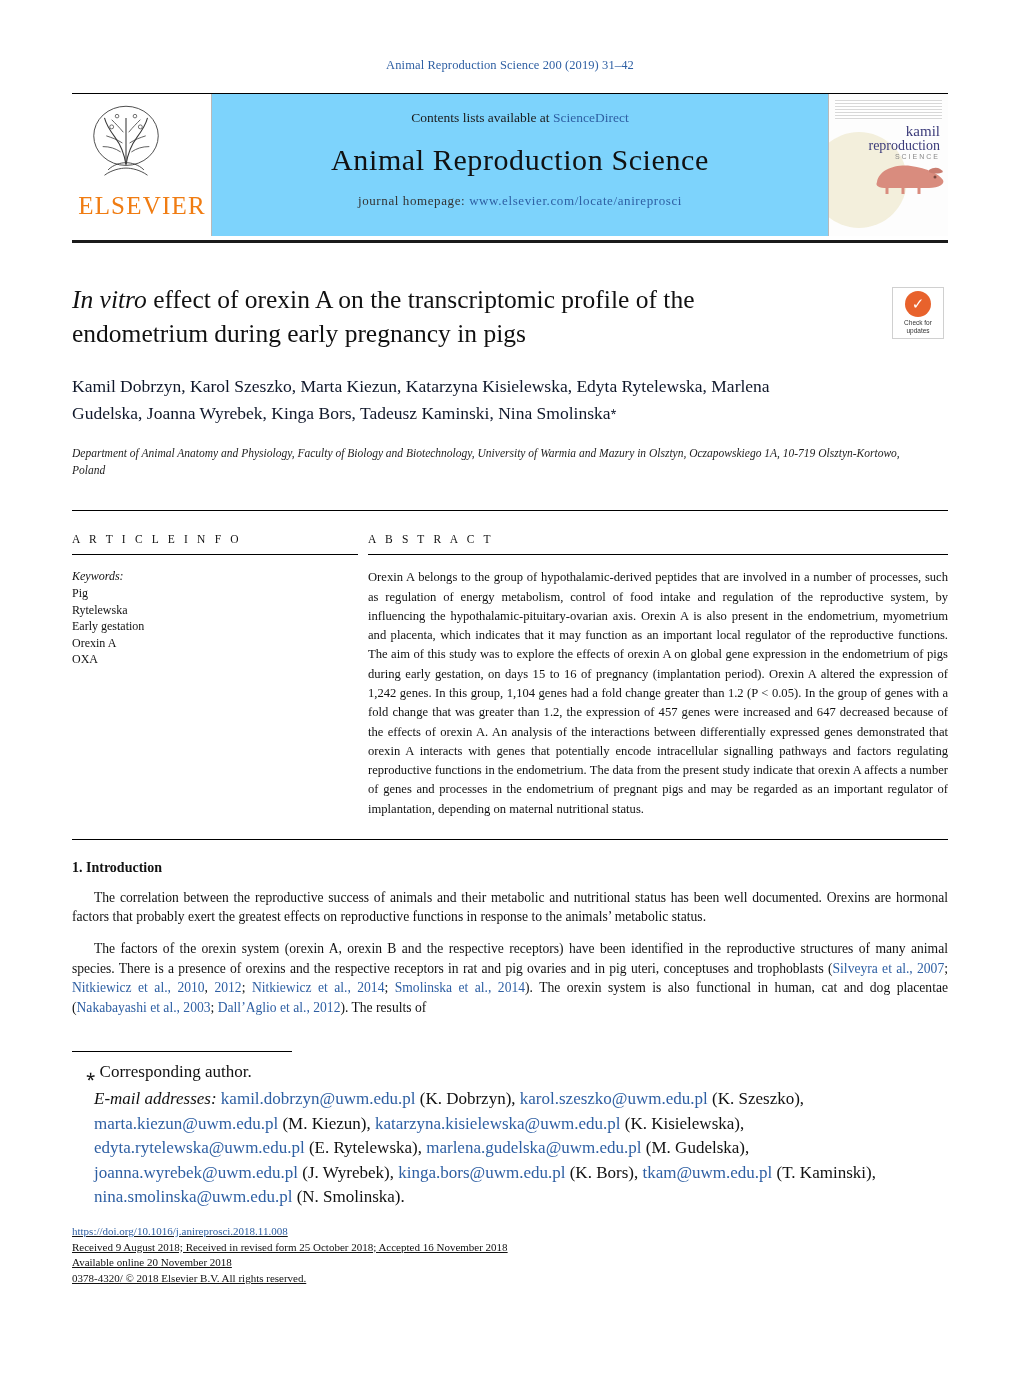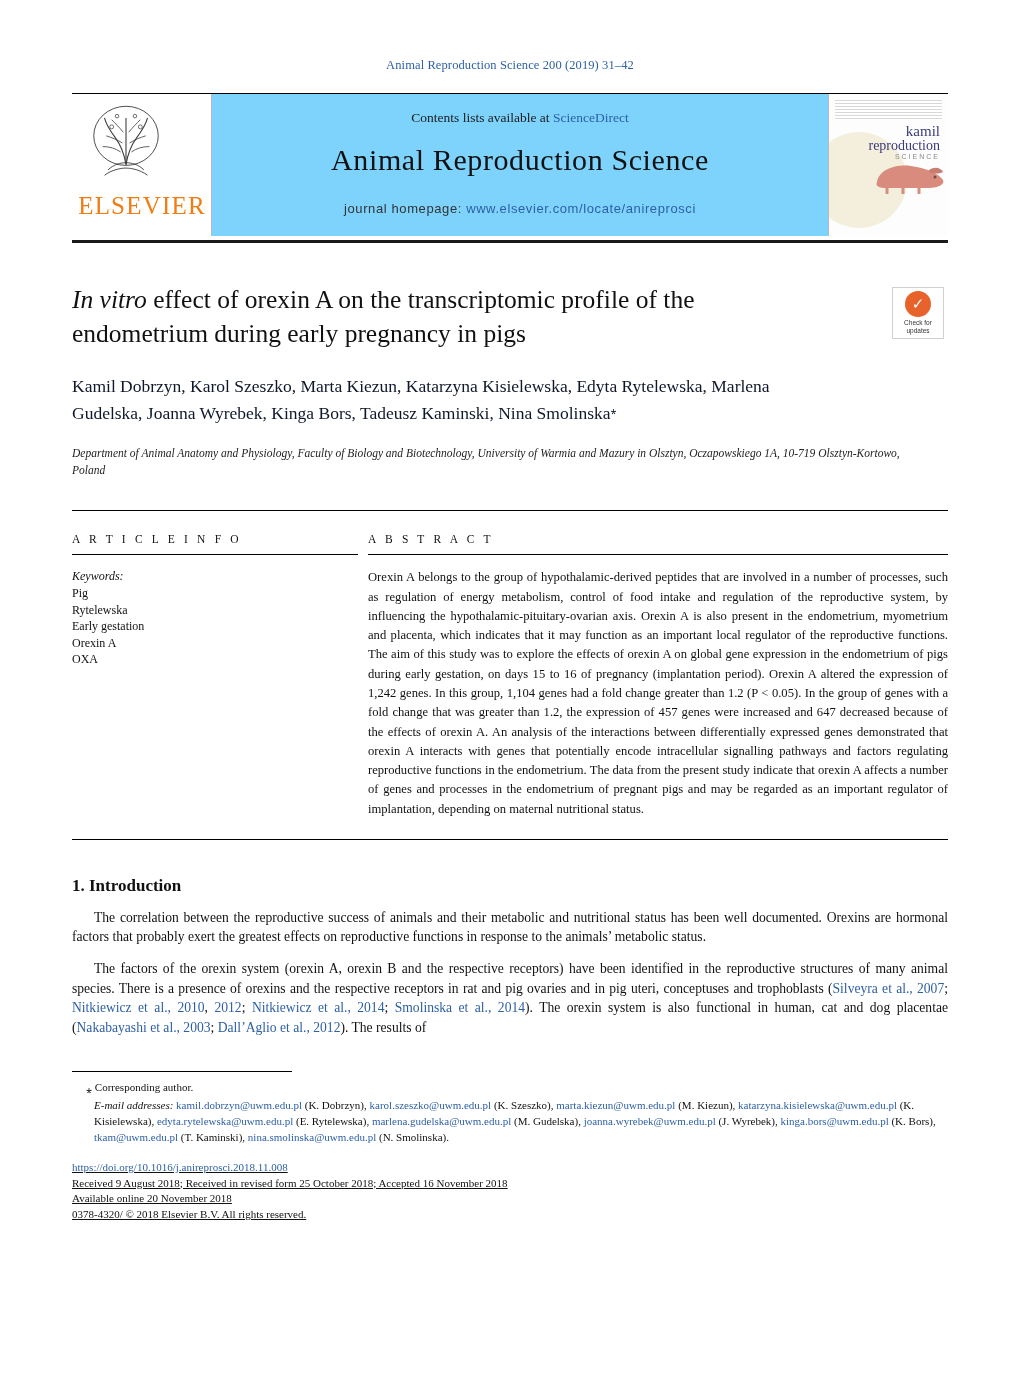--- a/index.html
+++ b/index.html
@@ -90,23 +90,23 @@
     text-decoration: none;
   }
   .journal-title {
     margin-top: 17px;
     font-size: 30px;
     font-family: "Liberation Serif", serif;
     letter-spacing: 0.6px;
     color: #111;
   }
   .journal-home {
-    margin-top: 24px;
+    margin-top: 16px;
     font-size: 13px;
-    font-family: Liberation Sans, sans-serif;
+    font-family: Liberation Serif, serif;
     letter-spacing: 0.6px;
     color: #333;
   }
   .journal-home a {
     color: #2e5fa3;
     text-decoration: none;
   }
   .cover-cell {
     flex: 0 0 120px;
     width: 120px;
@@ -285,23 +285,23 @@
     line-height: 1.53;
     text-align: justify;
     color: #111;
   }
   .abs-rule {
     margin-top: 20px;
     border-top: 1px solid #000;
   }
   
   .section-title {
-    margin-top: 36px;
-    font-family: "Liberation Serif", serif;
-    font-size: 17px;
+    margin-top: 20px;
+    font-family: "Liberation Serif", serif;
+    font-size: 14px;
     font-weight: bold;
     color: #111;
   }
   .body-p {
     margin-top: 12px;
     font-family: "Liberation Serif", serif;
     font-size: 13.6px;
     line-height: 1.44;
     text-align: justify;
     text-indent: 22px;
@@ -310,21 +310,21 @@
   .lnk { color: #2e5fa3; text-decoration: none; }
   
   .foot-rule {
     margin-top: 34px;
     width: 220px;
     border-top: 1px solid #000;
   }
   .footnotes {
     margin-top: 8px;
     font-family: "Liberation Serif", serif;
-    font-size: 11px;
+    font-size: 17px;
     line-height: 1.45;
     color: #111;
   }
   .footnotes .corr { margin-left: 14px; }
   .footnotes .emails { margin-left: 22px; margin-top: 2px; }
   .footer-block {
     margin-top: 14px;
     font-family: "Liberation Serif", serif;
     font-size: 11px;
     line-height: 1.42;

